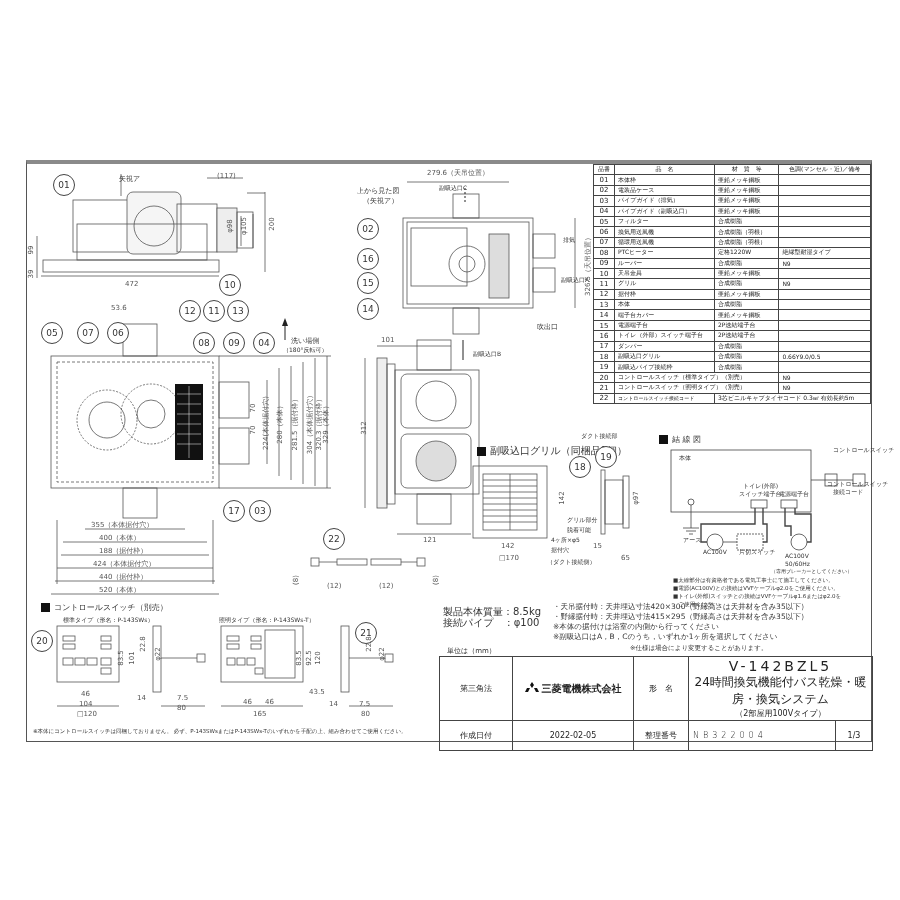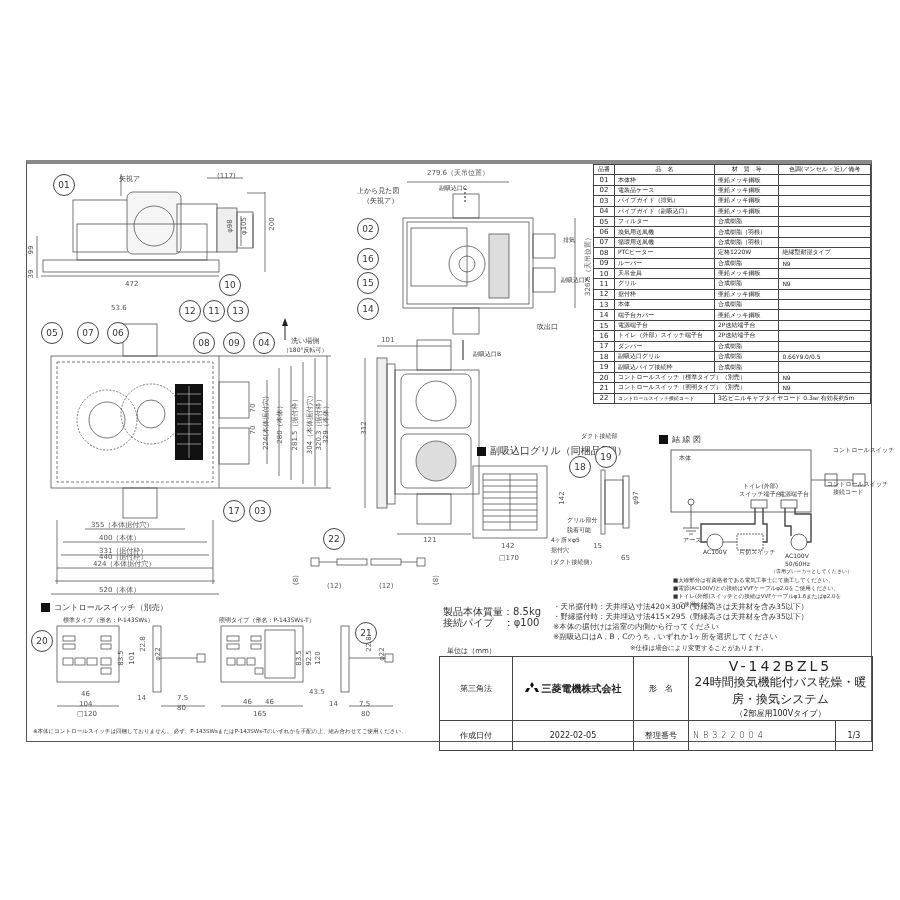--- a/index.html
+++ b/index.html
@@ -121,23 +121,23 @@
   <div class="t dim tsm" style="left:212px;top:254px;transform:rotate(-90deg)">224(本体据付穴)</div>
   <div class="t dim tsm" style="left:232px;top:254px;transform:rotate(-90deg)">280（本体）</div>
   <div class="t dim tsm" style="left:240px;top:254px;transform:rotate(-90deg)">281.5（据付枠）</div>
   <div class="t dim tsm" style="left:252px;top:254px;transform:rotate(-90deg)">304（本体据付穴）</div>
   <div class="t dim tsm" style="left:264px;top:254px;transform:rotate(-90deg)">320.3（据付枠）</div>
   <div class="t dim tsm" style="left:278px;top:254px;transform:rotate(-90deg)">329（本体）</div>
   <div class="balloon" style="left:196px;top:336px">17</div>
   <div class="balloon" style="left:222px;top:336px">03</div>
   <div class="t dim tsm" style="left:64px;top:356px">355（本体据付穴）</div>
   <div class="t dim tsm" style="left:72px;top:369px">400（本体）</div>
-  <div class="t dim tsm" style="left:72px;top:382px">331（据付枠）</div>
+  <div class="t dim tsm" style="left:72px;top:382px">188（据付枠）</div>
   <div class="t dim tsm" style="left:66px;top:395px">424（本体据付穴）</div>
-  <div class="t dim tsm" style="left:72px;top:388px">440（据付枠）</div>
+  <div class="t dim tsm" style="left:72px;top:408px">440（据付枠）</div>
   <div class="t dim tsm" style="left:72px;top:421px">520（本体）</div>
 
   <svg style="left:330px;top:0" width="240" height="200">
     <g stroke="#555" fill="none" stroke-width="0.8">
       <rect x="46" y="54" width="130" height="90"></rect>
       <rect x="50" y="58" width="122" height="82"></rect>
       <rect x="54" y="64" width="56" height="58"></rect>
       <circle cx="110" cy="100" r="18"></circle>
       <circle cx="110" cy="100" r="8"></circle>
       <rect x="132" y="70" width="20" height="64" fill="#ddd"></rect>

